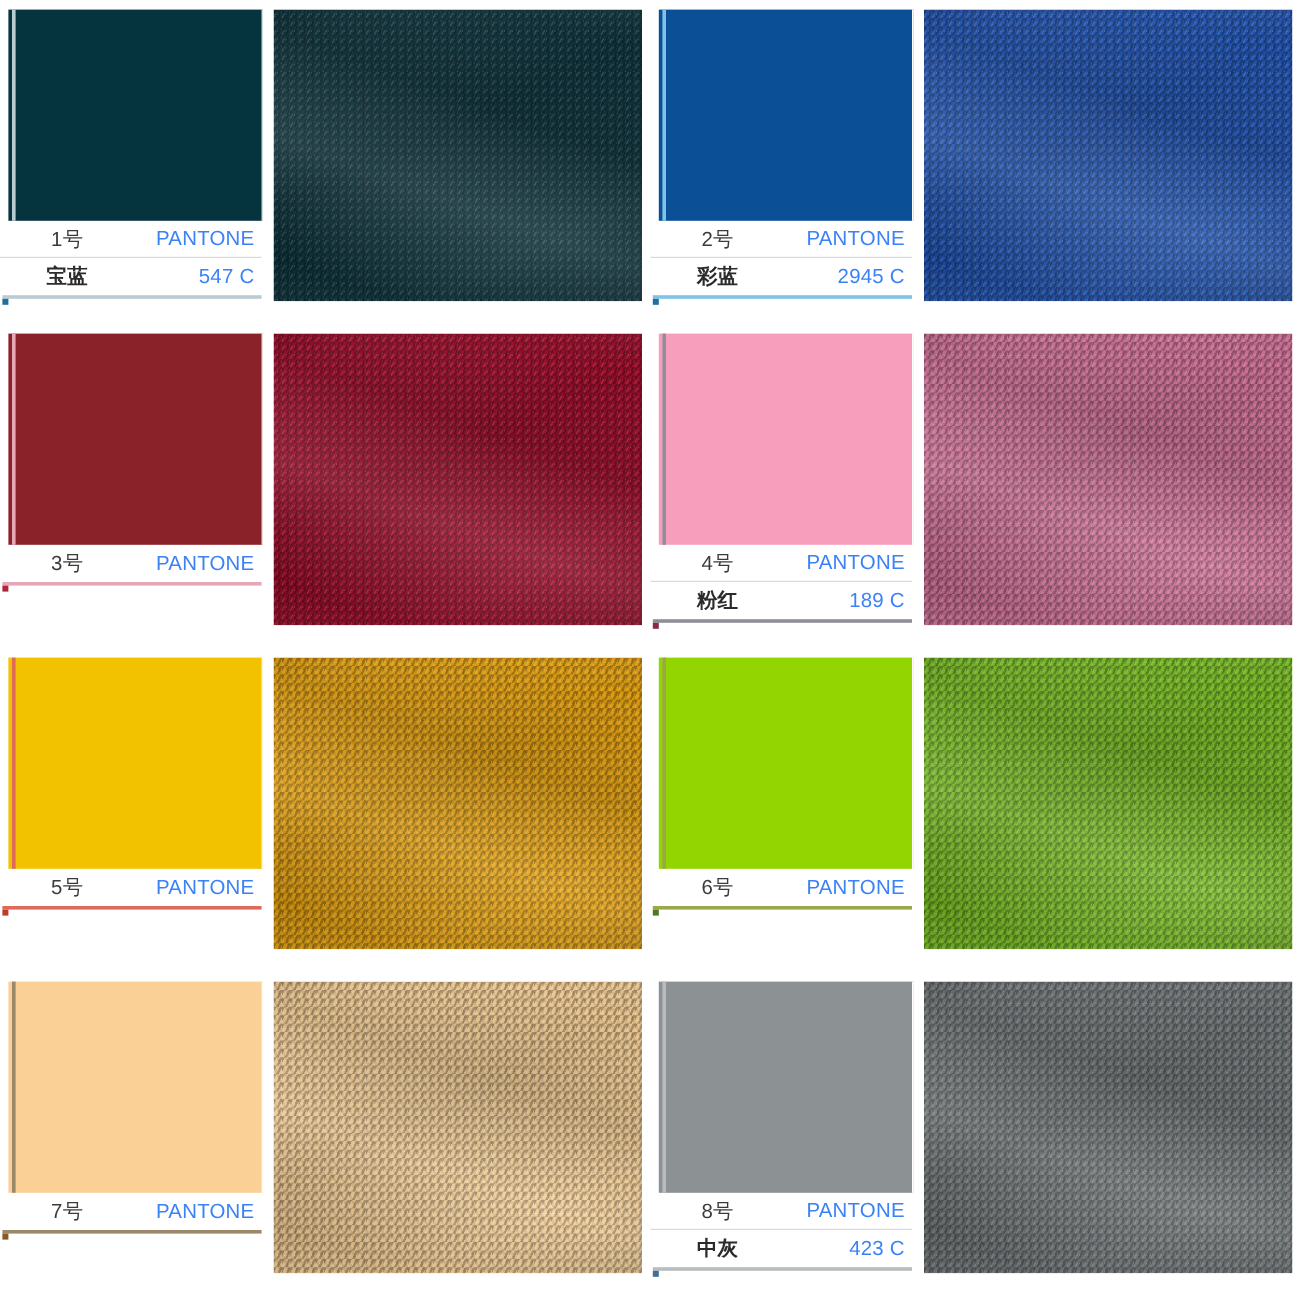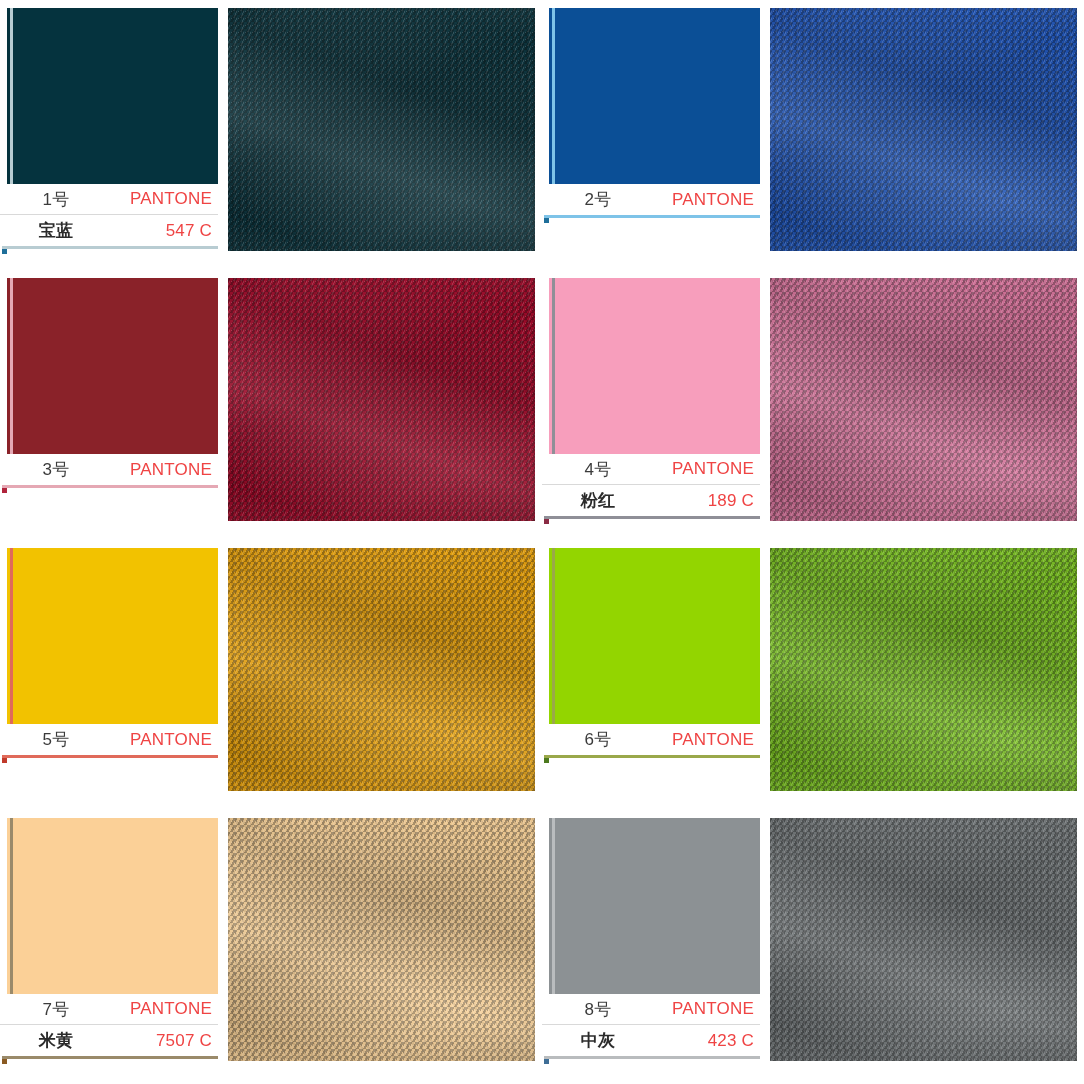--- a/index.html
+++ b/index.html
@@ -58,21 +58,21 @@
   .lrow .c1{
     width:108px;
     text-align:center;
     color:#3b3b3b;
     font-size:17px;
   }
   .lrow .c2{
     flex:1;
     text-align:right;
     padding-right:6px;
-    color:#ef4444;
+    color:#3b82f6;
     font-size:17px;
   }
   .lrow .c1.cn{font-size:17px;color:#2b2b2b;font-weight:bold;}
   .underline{
     height:3px;
     width:216px;
     margin-left:2px;
   }
   .dotleft{
     position:absolute;
@@ -182,20 +182,24 @@
     <div class="cell">
     <div class="entry">
       <div class="swatch" style="background: rgb(11, 79, 150);">
         <div class="vrule" style="background: rgb(126, 195, 232);"></div>
       </div>
       <div class="labelbox">
         <div class="lrow">
           <span class="c1">2号</span>
           <span class="c2">PANTONE</span>
         </div>
+        <div class="lrow">
+          <span class="c1 cn">彩蓝</span>
+          <span class="c2">2945 C</span>
+        </div>
       </div>
       <div style="position:relative;">
         <div class="underline" style="background: rgb(126, 195, 232);"></div>
         <div class="dotleft" style="background: rgb(31, 111, 154);"></div>
       </div>
     </div>
 
     <div class="fabric">
       <div class="tex" style="background: rgb(27, 81, 181);">
         <div class="weave"></div>
@@ -321,24 +325,20 @@
     <div class="cell">
     <div class="entry">
       <div class="swatch" style="background: rgb(251, 208, 151);">
         <div class="vrule" style="background: rgb(154, 138, 106);"></div>
       </div>
       <div class="labelbox">
         <div class="lrow">
           <span class="c1">7号</span>
           <span class="c2">PANTONE</span>
         </div>
-        <div class="lrow">
-          <span class="c1 cn">米黄</span>
-          <span class="c2">7507 C</span>
-        </div>
       </div>
       <div style="position:relative;">
         <div class="underline" style="background: rgb(154, 138, 106);"></div>
         <div class="dotleft" style="background: rgb(138, 90, 34);"></div>
       </div>
     </div>
 
     <div class="fabric">
       <div class="tex" style="background: rgb(245, 205, 146);">
         <div class="weave"></div>

